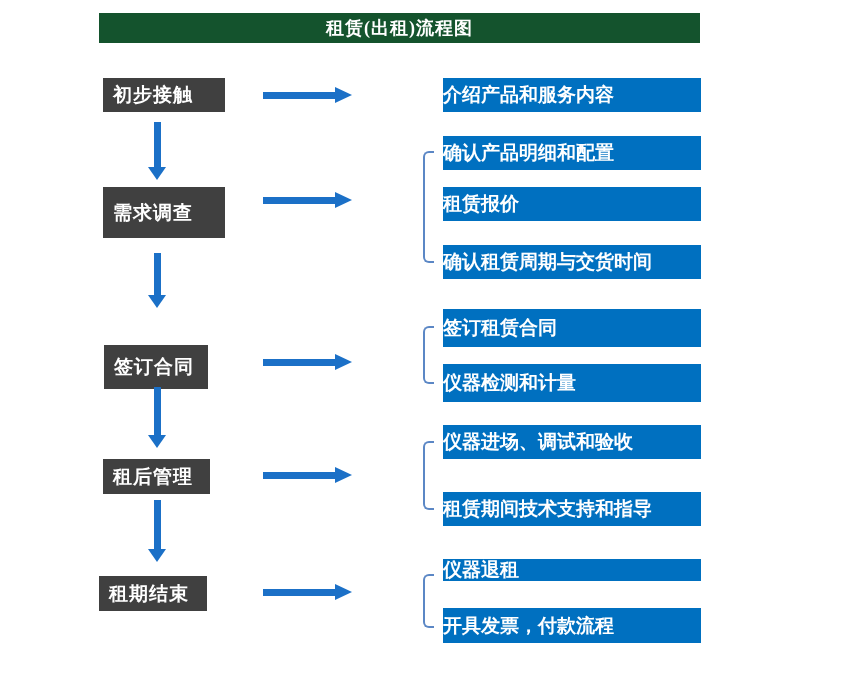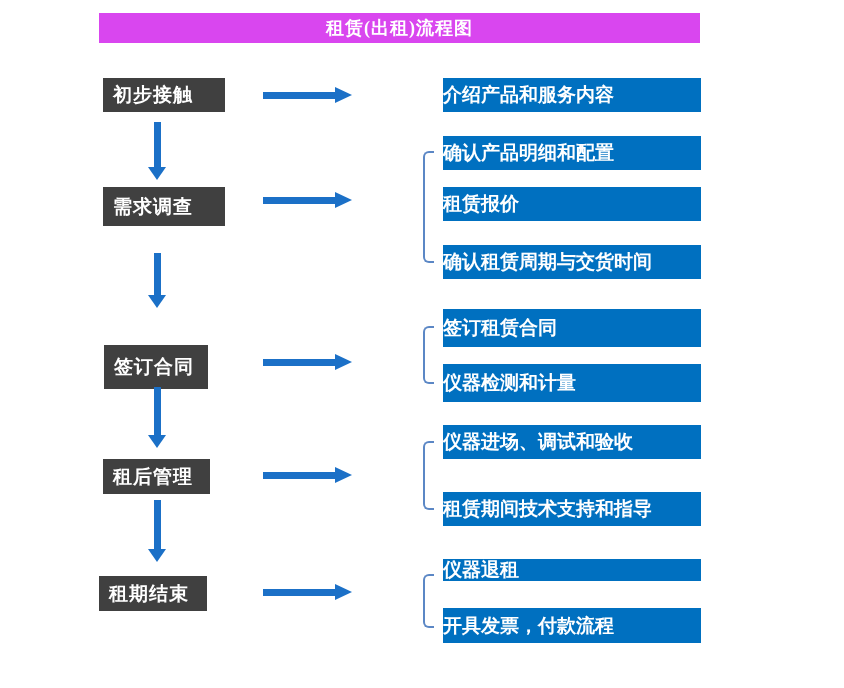--- a/index.html
+++ b/index.html
@@ -12,21 +12,21 @@
     position: relative;
     width: 844px;
     height: 688px;
     background: #ffffff;
     overflow: hidden;
   }
   .title-bar {
     position: absolute;
     left: 99px; top: 13px;
     width: 601px; height: 30px;
-    background: #d946ef;
+    background: #14532d;
     color: #ffffff;
     font-weight: bold;
     font-size: 18px;
     display: flex;
     align-items: center;
     justify-content: center;
     letter-spacing: 1px;
   }
   .step-box {
     position: absolute;
@@ -102,21 +102,21 @@
   }
 </style>
 </head>
 <body>
 
 <div class="canvas">
 
   <div class="title-bar">租赁(出租)流程图</div>
 
   <div class="step-box" style="left:103px; top:78px;  width:122px; height:34px;">初步接触</div>
-  <div class="step-box" style="left:103px; top:187px; width:122px; height:39px;">需求调查</div>
+  <div class="step-box" style="left:103px; top:187px; width:122px; height:51px;">需求调查</div>
   <div class="step-box" style="left:104px; top:345px; width:104px; height:44px;">签订合同</div>
   <div class="step-box" style="left:103px; top:459px; width:107px; height:35px;">租后管理</div>
   <div class="step-box" style="left:99px;  top:576px; width:108px; height:35px;">租期结束</div>
 
   <div class="detail-box" style="top:78px;  height:34px;">介绍产品和服务内容</div>
 
   <div class="detail-box" style="top:136px; height:34px;">确认产品明细和配置</div>
   <div class="detail-box" style="top:187px; height:34px;">租赁报价</div>
   <div class="detail-box" style="top:245px; height:34px;">确认租赁周期与交货时间</div>
 

